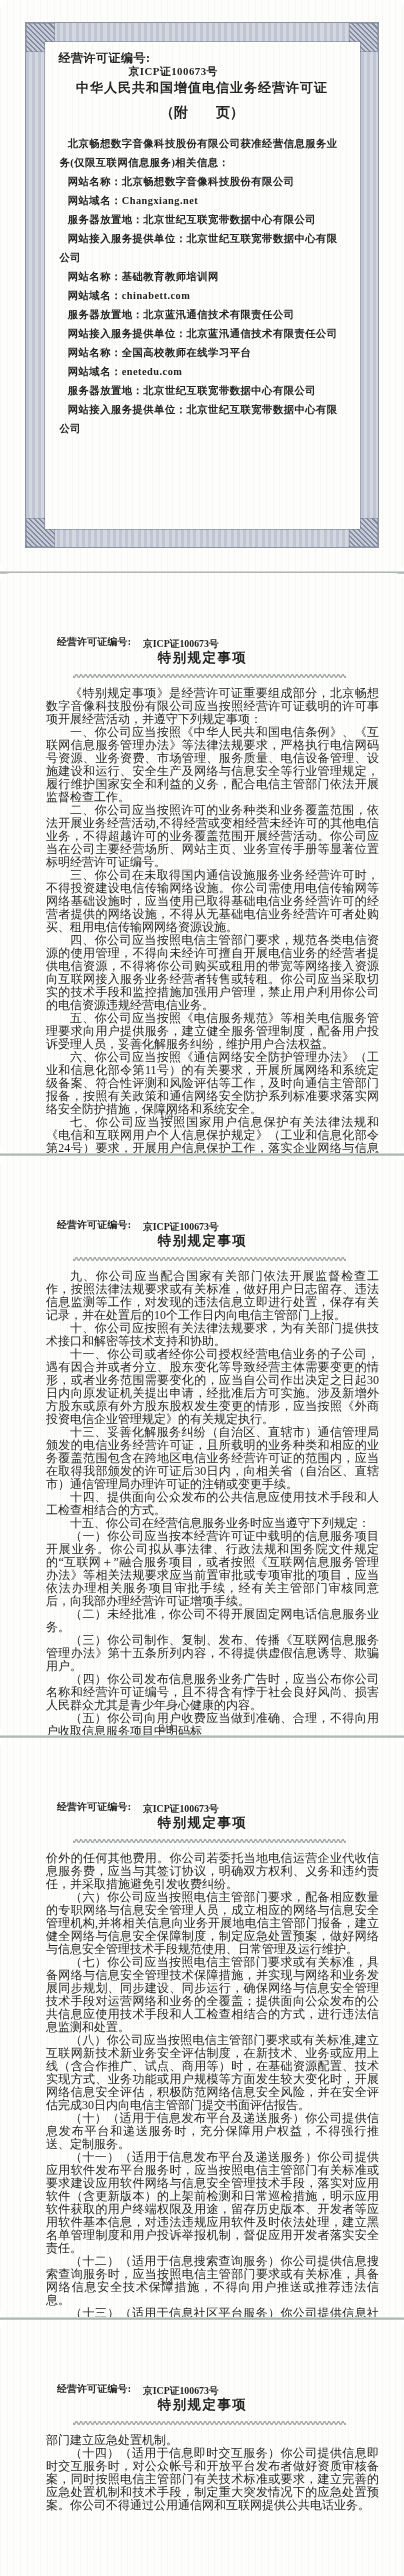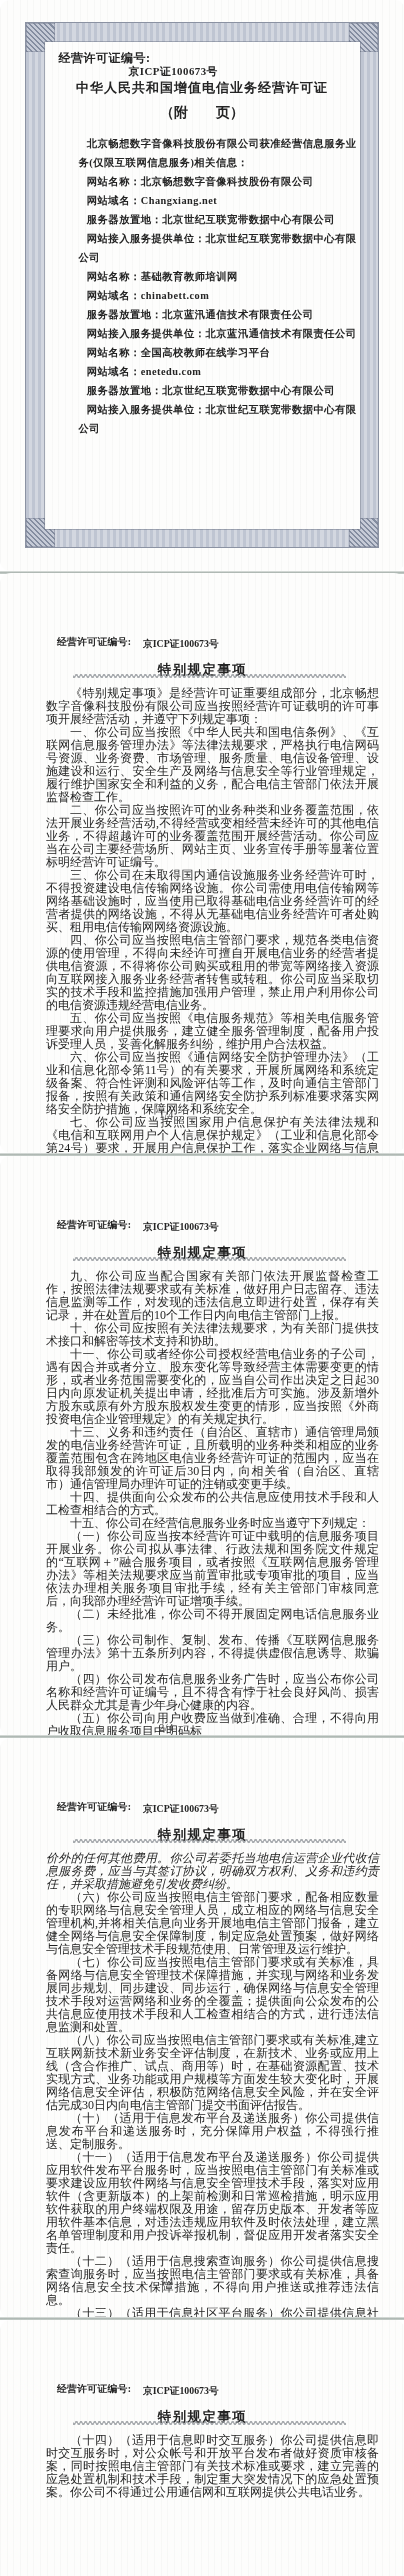--- a/index.html
+++ b/index.html
@@ -41,35 +41,35 @@
   .corner-bl{left:0;bottom:0}.corner-br{right:0;bottom:0}
   .cert-inner{
     position:absolute;inset:18.5px;background:#fdfdfc;
     background-image:repeating-linear-gradient(90deg,rgba(110,120,115,0.04) 0 1px,transparent 1px 6.7px);
     box-shadow:0 0 0 0.5px #6d7484;
   }
   .cert-label{position:absolute;left:14px;top:8.8px;font-size:12px;font-weight:700;letter-spacing:0.5px;}
   .cert-number{position:absolute;left:84px;top:23px;font-size:10.8px;font-weight:600;letter-spacing:0.5px;}
   .cert-title{position:absolute;left:0;top:37px;width:100%;text-align:center;font-size:13px;font-weight:700;letter-spacing:1px;}
   .cert-subtitle{position:absolute;left:0;top:62px;width:100%;text-align:center;font-size:14px;font-weight:700;}
-  .cert-body{position:absolute;left:15px;top:92px;width:282px;font-size:10.3px;font-weight:600;letter-spacing:0.5px;line-height:19px;margin-left:19px;}
+  .cert-body{position:absolute;left:15px;top:92px;width:282px;font-size:10.3px;font-weight:600;letter-spacing:0.5px;line-height:19px;}
   .cert-body p{margin:0;text-indent:0.8em;}
   
   .sp-label{position:absolute;left:57px;top:63px;font-size:9.8px;font-weight:700;letter-spacing:0.3px;}
   .sp-number{position:absolute;left:143px;top:65px;font-size:9.8px;font-weight:600;}
-  .sp-title{position:absolute;left:0;top:88px;width:100%;text-align:center;font-size:13.4px;font-weight:700;letter-spacing:1.5px;}
+  .sp-title{position:absolute;left:0;top:76px;width:100%;text-align:center;font-size:13.4px;font-weight:700;letter-spacing:1.5px;}
   .wavy{
     position:absolute;left:73px;top:101px;width:273px;height:3.6px;opacity:.75;
     background:
       linear-gradient(135deg, rgba(0,0,0,0) 42%, #8d9297 42% 58%, rgba(0,0,0,0) 58%) 0 0/4.6px 3.6px repeat-x,
       linear-gradient(45deg, rgba(0,0,0,0) 42%, #8d9297 42% 58%, rgba(0,0,0,0) 58%) 2.3px 0/4.6px 3.6px repeat-x;
   }
   .sp-body{position:absolute;left:46px;top:114px;width:333px;font-size:12px;line-height:13px;color:#1f1f1f;}
   .sp-body p{margin:0;text-indent:2em;text-align:justify;}
-  .sp-body p.no-indent{text-indent:0;font-style:italic;}
+  .sp-body p.no-indent{text-indent:0;}
   .sp-footer{position:absolute;left:145px;width:43px;text-align:center;font-size:10px;letter-spacing:0.5px;color:#333;}
 </style>
 </head>
 <body>
 
 <div id="canvas">
 
   <div class="page" style="top:0;height:571px;">
     <div class="cert-frame">
       <div class="cert-corner corner-tl"></div>
@@ -127,21 +127,21 @@
 
   <div class="page" style="top:1156px;height:580px;">
     <div class="sp-label">经营许可证编号:</div>
     <div class="sp-number">京ICP证100673号</div>
     <div class="sp-title">特别规定事项</div>
     <div class="wavy"></div>
     <div class="sp-body">
         <p class="sp-par">九、你公司应当配合国家有关部门依法开展监督检查工作，按照法律法规要求或有关标准，做好用户日志留存、违法信息监测等工作，对发现的违法信息立即进行处置，保存有关记录，并在处置后的10个工作日内向电信主管部门上报。</p>
         <p class="sp-par">十、你公司应按照有关法律法规要求，为有关部门提供技术接口和解密等技术支持和协助。</p>
         <p class="sp-par">十一、你公司或者经你公司授权经营电信业务的子公司，遇有因合并或者分立、股东变化等导致经营主体需要变更的情形，或者业务范围需要变化的，应当自公司作出决定之日起30日内向原发证机关提出申请，经批准后方可实施。涉及新增外方股东或原有外方股东股权发生变更的情形，应当按照《外商投资电信企业管理规定》的有关规定执行。</p>
-        <p class="sp-par">十三、义务和违约责任（自治区、直辖市）通信管理局颁发的电信业务经营许可证，且所载明的业务种类和相应的业务覆盖范围包含在跨地区电信业务经营许可证的范围内，应当在取得我部颁发的许可证后30日内，向相关省（自治区、直辖市）通信管理局办理许可证的注销或变更手续。</p>
+        <p class="sp-par">十三、妥善化解服务纠纷（自治区、直辖市）通信管理局颁发的电信业务经营许可证，且所载明的业务种类和相应的业务覆盖范围包含在跨地区电信业务经营许可证的范围内，应当在取得我部颁发的许可证后30日内，向相关省（自治区、直辖市）通信管理局办理许可证的注销或变更手续。</p>
         <p class="sp-par">十四、提供面向公众发布的公共信息应使用技术手段和人工检查相结合的方式。</p>
         <p class="sp-par">十五、你公司在经营信息服务业务时应当遵守下列规定：</p>
         <p class="sp-par">（一）你公司应当按本经营许可证中载明的信息服务项目开展业务。你公司拟从事法律、行政法规和国务院文件规定的“互联网＋”融合服务项目，或者按照《互联网信息服务管理办法》等相关法规要求应当前置审批或专项审批的项目，应当依法办理相关服务项目审批手续，经有关主管部门审核同意后，向我部办理经营许可证增项手续。</p>
         <p class="sp-par">（二）未经批准，你公司不得开展固定网电话信息服务业务。</p>
         <p class="sp-par">（三）你公司制作、复制、发布、传播《互联网信息服务管理办法》第十五条所列内容，不得提供虚假信息诱导、欺骗用户。</p>
         <p class="sp-par">（四）你公司发布信息服务业务广告时，应当公布你公司名称和经营许可证编号，且不得含有悖于社会良好风尚、损害人民群众尤其是青少年身心健康的内容。</p>
         <p class="sp-par">（五）你公司向用户收费应当做到准确、合理，不得向用户收取信息服务项目中明码标</p>
       </div>
     <div class="sp-footer" style="top:566px;">2/4</div>
   </div>
@@ -167,19 +167,20 @@
   </div>
 
   <div class="page-sep" style="top:2317px;"></div>
 
   <div class="page" style="top:2320px;height:553px;">
     <div class="sp-label">经营许可证编号:</div>
     <div class="sp-number">京ICP证100673号</div>
     <div class="sp-title">特别规定事项</div>
     <div class="wavy"></div>
     <div class="sp-body">
+        <p class="sp-par no-indent">部门建立应急处置机制。</p>
         <p class="sp-par">（十四）（适用于信息即时交互服务）你公司提供信息即时交互服务时，对公众帐号和开放平台发布者做好资质审核备案，同时按照电信主管部门有关技术标准或要求，建立完善的应急处置机制和技术手段，制定重大突发情况下的应急处置预案。你公司不得通过公用通信网和互联网提供公共电话业务。</p>
       </div>
 
   </div>
 
 </div>
 
 
 </body></html>

